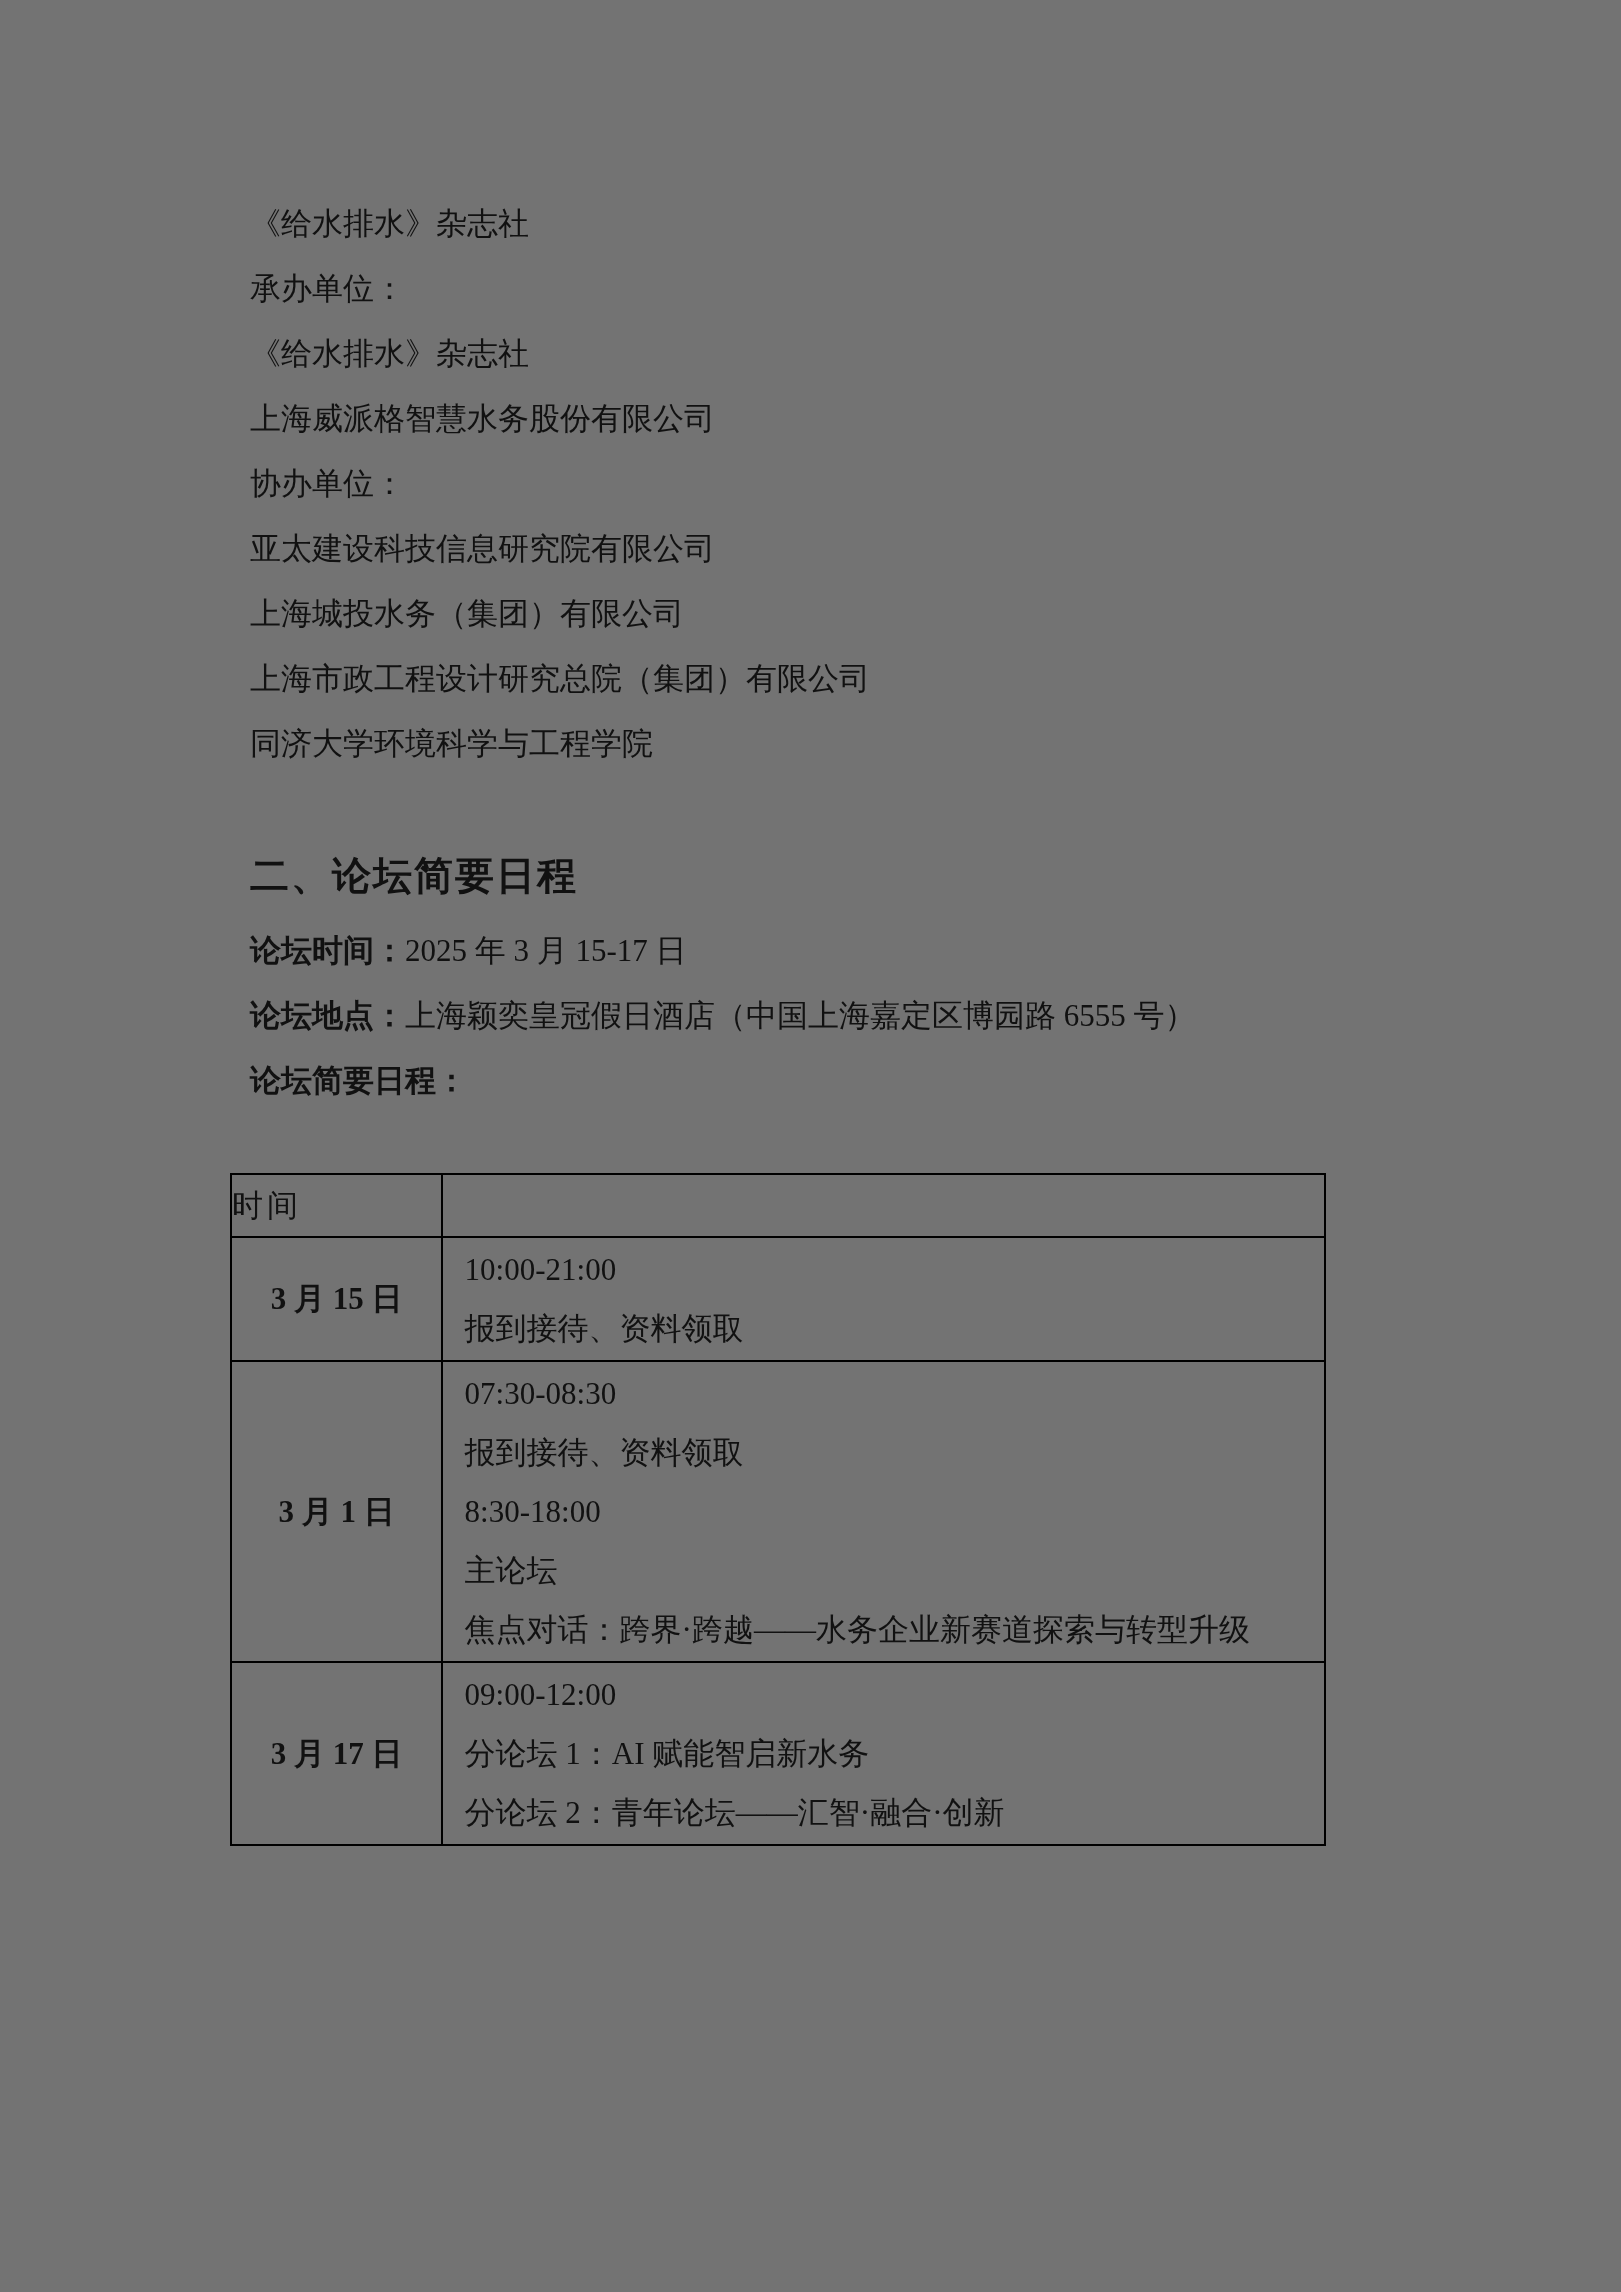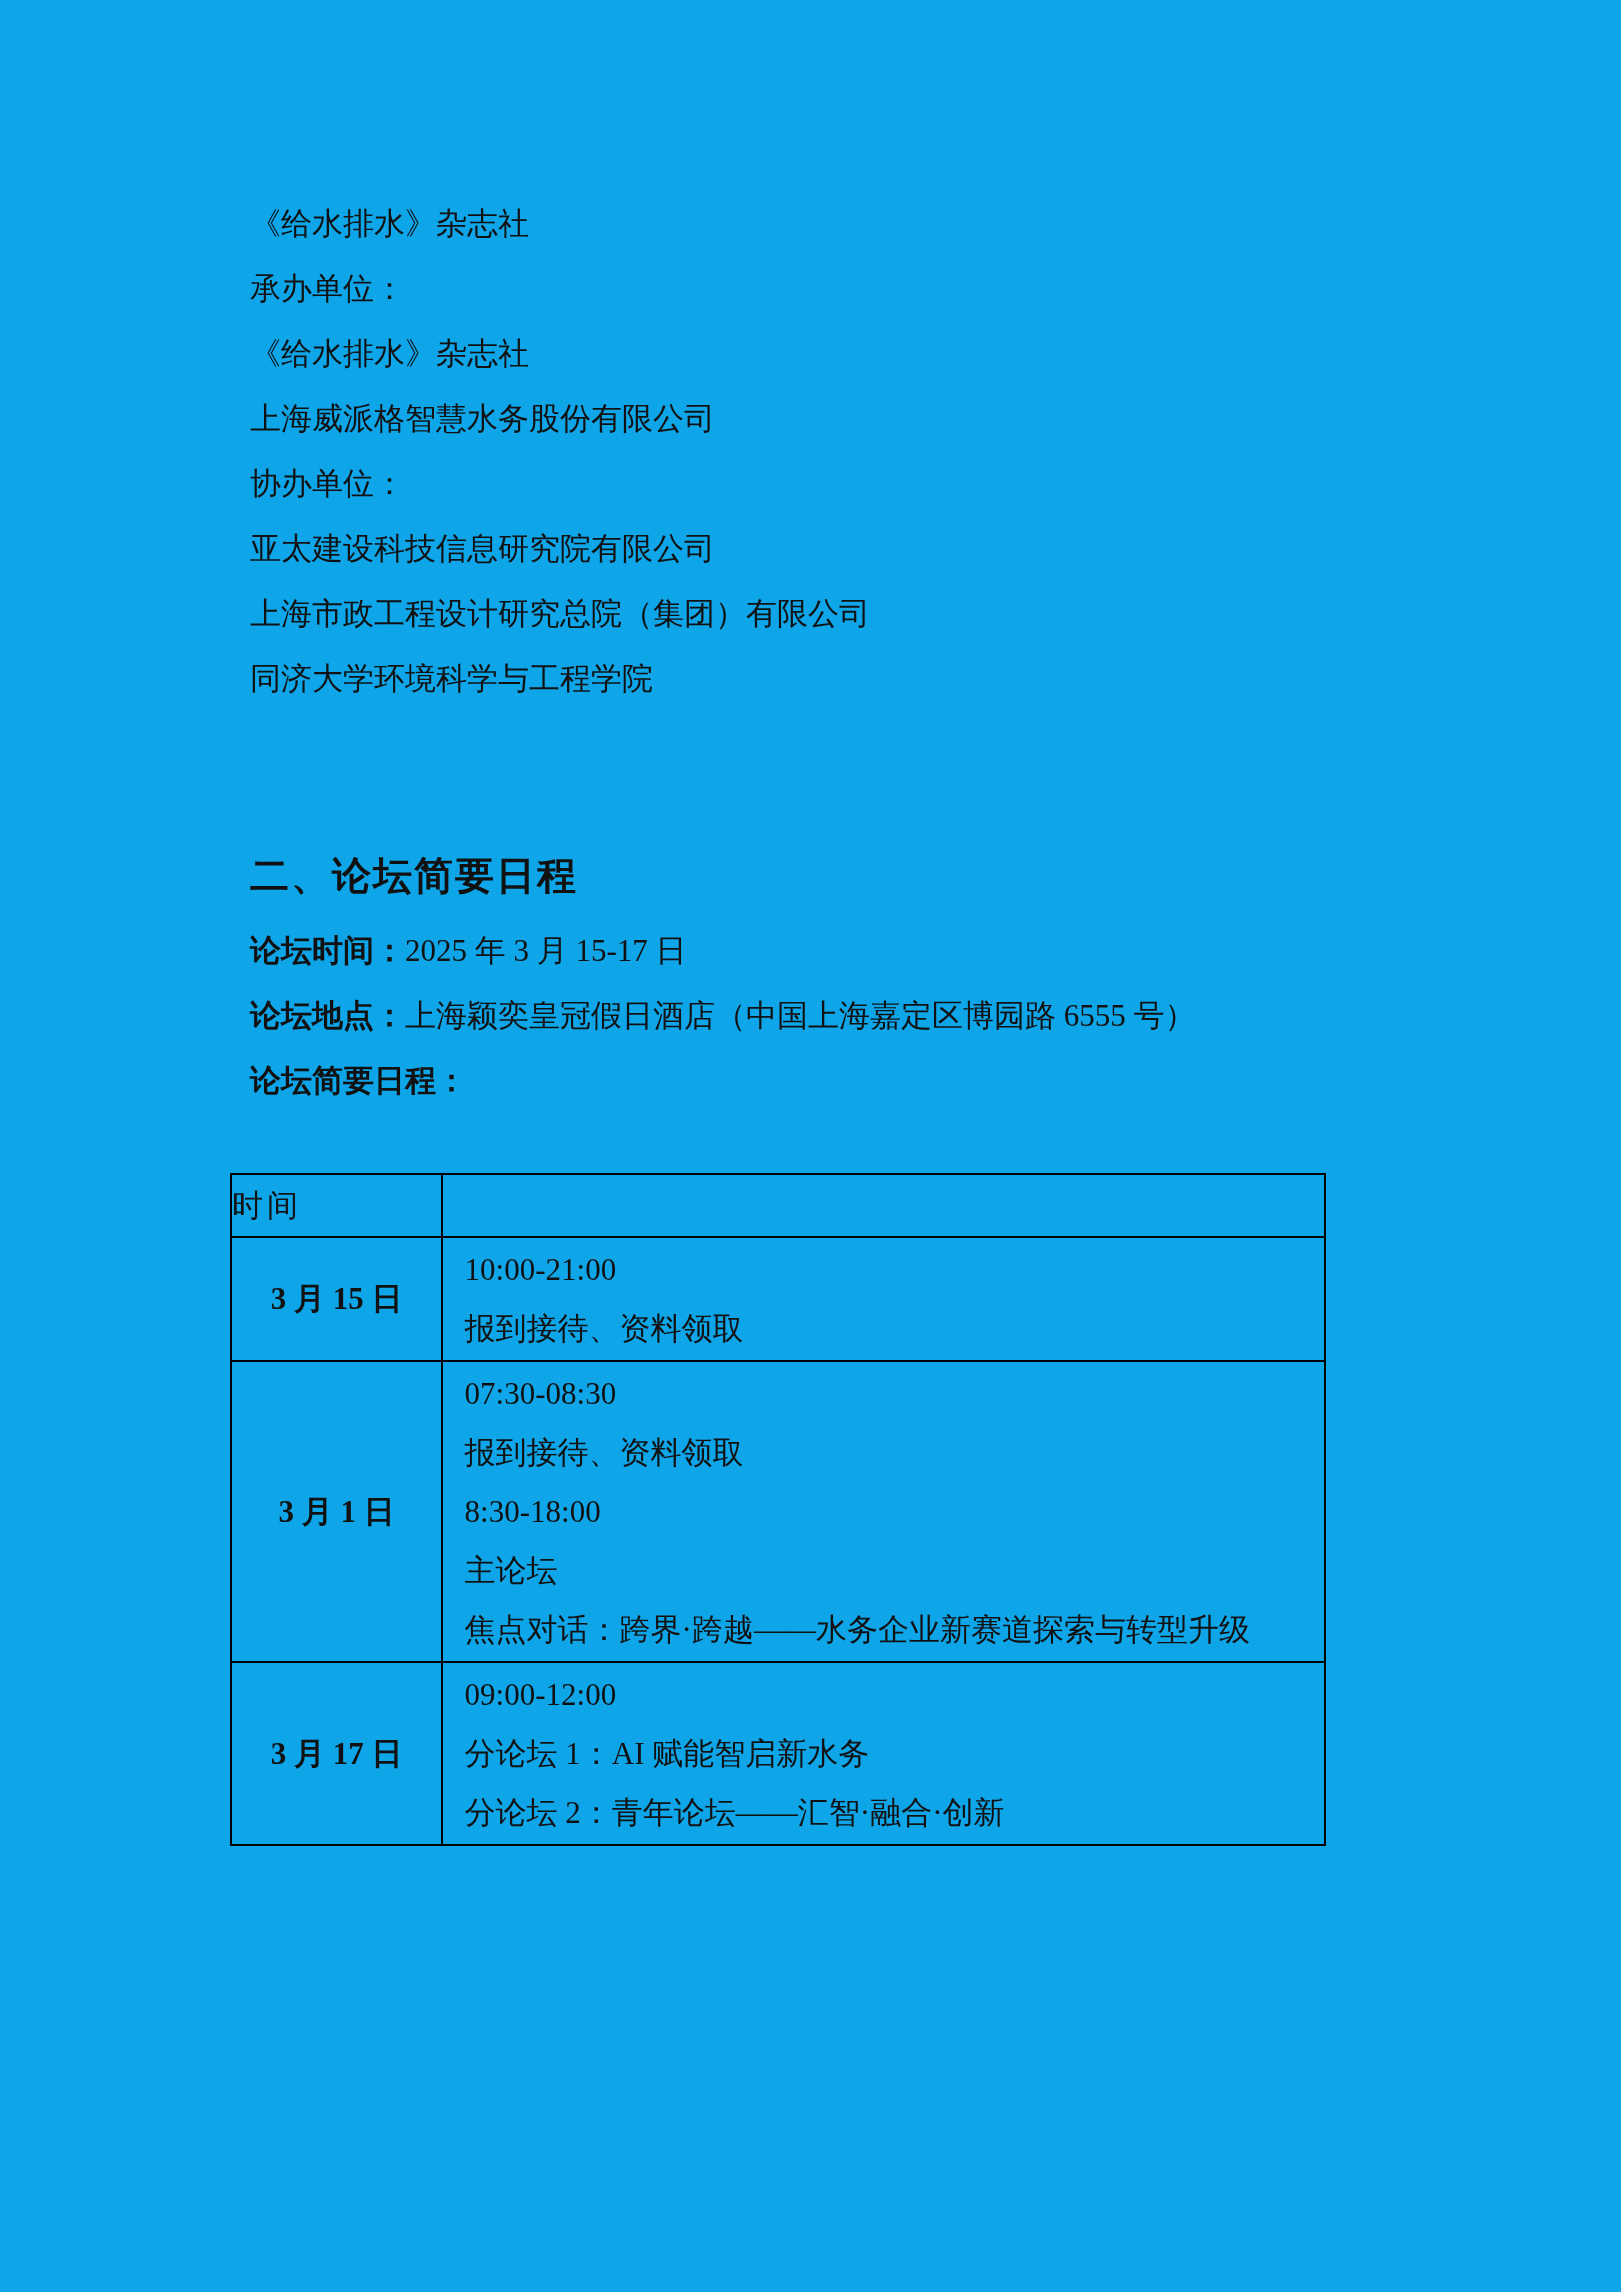--- a/index.html
+++ b/index.html
@@ -2,21 +2,21 @@
 <html><head>
 <meta charset="utf-8">
 <style>
   * { margin: 0; padding: 0; box-sizing: border-box; }
   html, body { background: #9a9a9a; }
   .page {
     position: relative;
     width: 1621px;
     height: 2293px;
     margin: 0 auto;
-    background: #0ea5e9;
+    background: #737373;
     color: #111111;
     font-family: "Liberation Serif", "DejaVu Serif", serif;
     overflow: hidden;
   }
   .intro-list {
     position: absolute;
     left: 250px;
     top: 191px;
     font-size: 31px;
   }
@@ -92,20 +92,21 @@
 
 <div class="page">
 
   <div class="intro-list">
     <div class="line">《给水排水》杂志社</div>
     <div class="line">承办单位：</div>
     <div class="line">《给水排水》杂志社</div>
     <div class="line">上海威派格智慧水务股份有限公司</div>
     <div class="line">协办单位：</div>
     <div class="line">亚太建设科技信息研究院有限公司</div>
+    <div class="line">上海城投水务（集团）有限公司</div>
     <div class="line">上海市政工程设计研究总院（集团）有限公司</div>
     <div class="line">同济大学环境科学与工程学院</div>
   </div>
 
   <div class="section-heading">二、论坛简要日程</div>
 
   <div class="meta-lines">
     <div class="line">
       <span class="label">论坛时间：</span><span>2025 年 3 月 15-17 日</span>
     </div>

